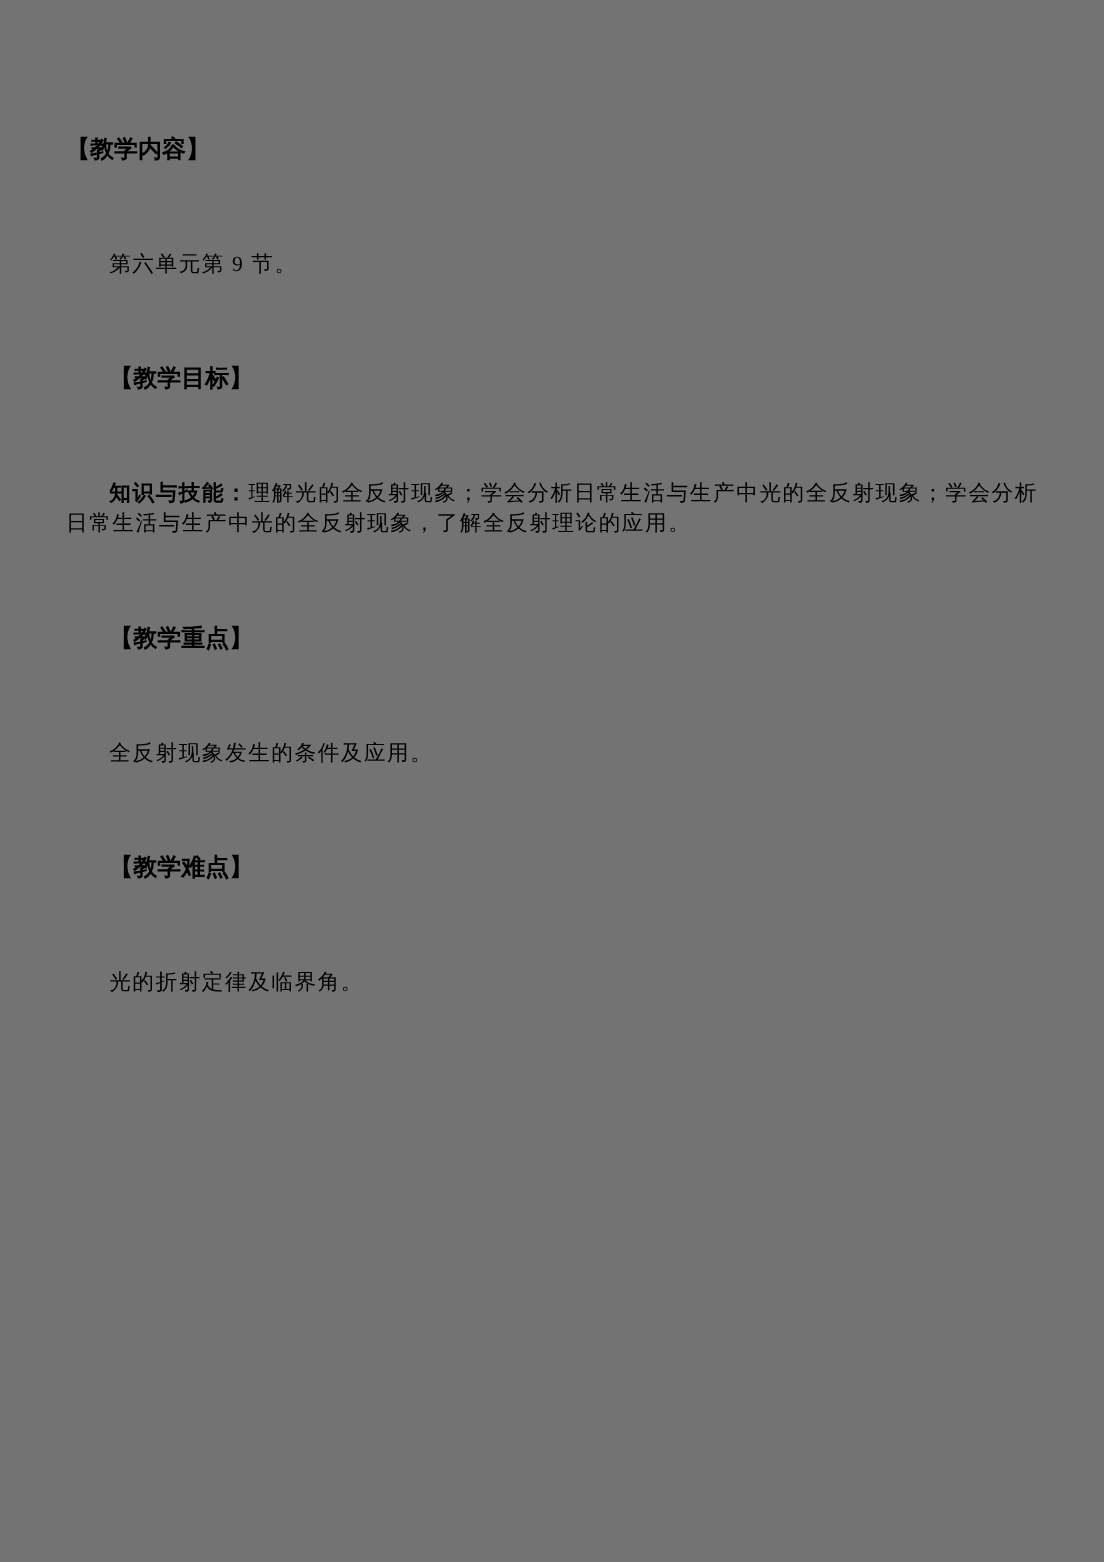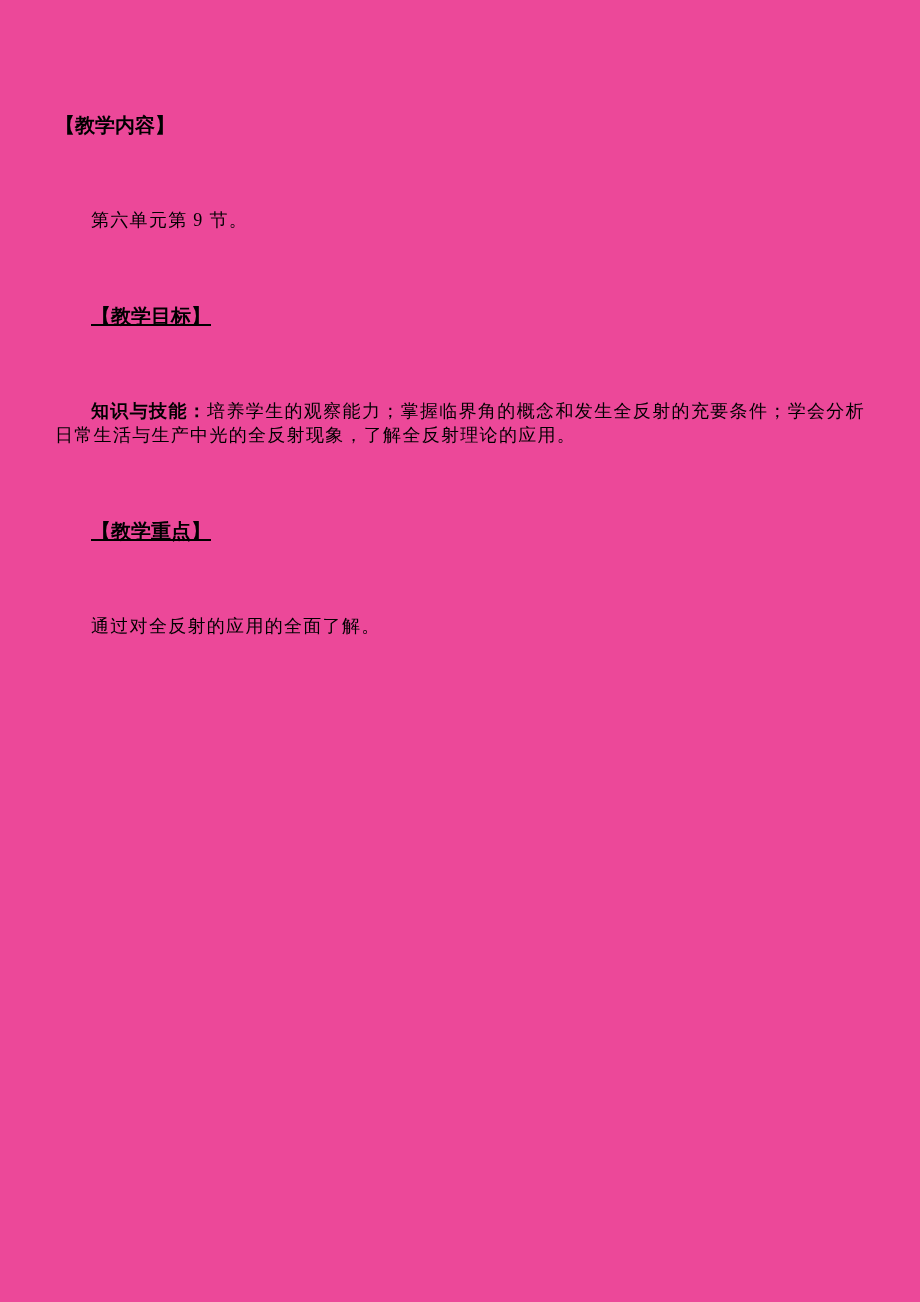--- a/index.html
+++ b/index.html
@@ -1,36 +1,36 @@
 <!DOCTYPE html>
 <html><head>
 <meta charset="utf-8">
 <style>
   html, body { margin: 0; padding: 0; }
   body { background: #ffffff; }
   .page {
     position: relative;
     width: 920px;
     height: 1302px;
-    background: #ec4899;
+    background: #737373;
     box-sizing: border-box;
     padding: 113px 55px 0 55px;
     overflow: hidden;
     color: #000000;
   }
   .heading {
     font-family: "Liberation Sans", "DejaVu Sans", sans-serif;
     font-weight: 700;
     font-size: 20px;
     line-height: 24px;
     margin: 0 0 72px 0;
     color: #000000;
     white-space: nowrap;
   }
-  .heading.indent { text-indent: 36px; text-decoration: underline; }
+  .heading.indent { text-indent: 36px; }
   .para {
     font-family: "Liberation Serif", "DejaVu Serif", serif;
     font-size: 18px;
     line-height: 23px;
     letter-spacing: 1.3px;
     text-align: justify;
     text-indent: 36px;
     margin: 0 0 72px 0;
     color: #000000;
   }
@@ -44,24 +44,26 @@
 <body>
 
 <div class="page">
 
   <h2 class="heading">【教学内容】</h2>
 
   <p class="para"><span>第六单元第 9 节。</span></p>
 
   <h2 class="heading indent">【教学目标】</h2>
 
-  <p class="para"><b class="lead">知识与技能：</b><span>培养学生的观察能力；掌握临界角的概念和发生全反射的充要条件；学会分析日常生活与生产中光的全反射现象，了解全反射理论的应用。</span></p>
+  <p class="para"><b class="lead">知识与技能：</b><span>理解光的全反射现象；学会分析日常生活与生产中光的全反射现象；学会分析日常生活与生产中光的全反射现象，了解全反射理论的应用。</span></p>
 
 
 
   <h2 class="heading indent">【教学重点】</h2>
 
-  <p class="para"><span>通过对全反射的应用的全面了解。</span></p>
+  <p class="para"><span>全反射现象发生的条件及应用。</span></p>
 
+  <h2 class="heading indent">【教学难点】</h2>
 
+  <p class="para"><span>光的折射定律及临界角。</span></p>
 
 
 </div>
 
 </body></html>

